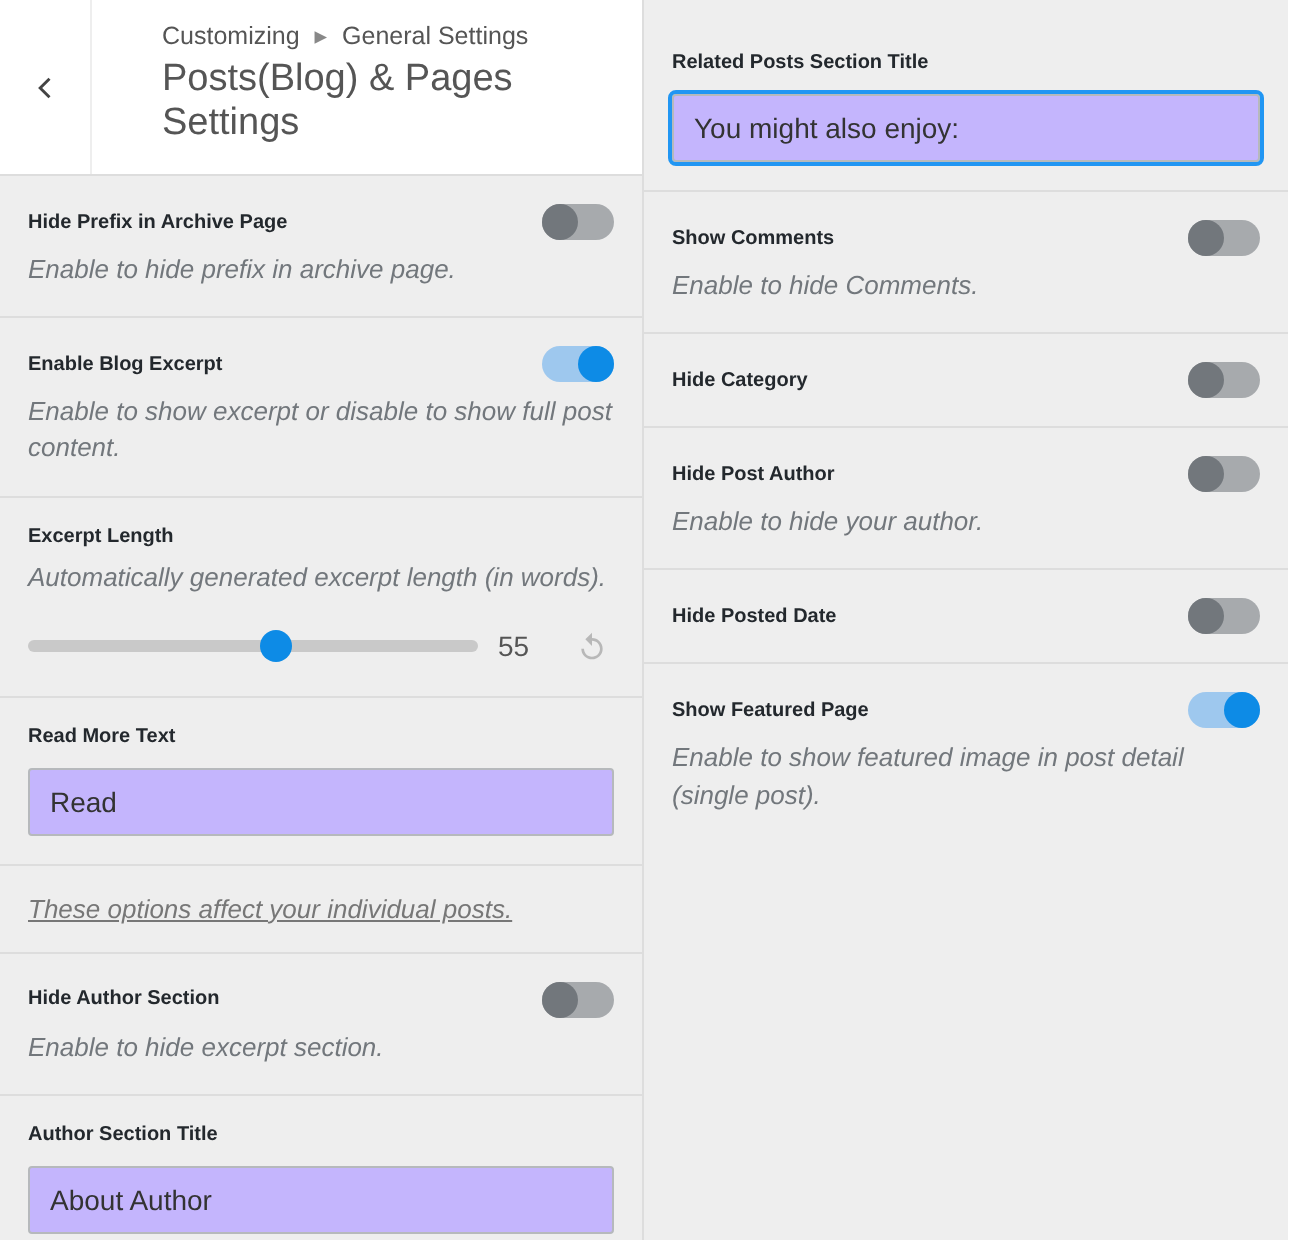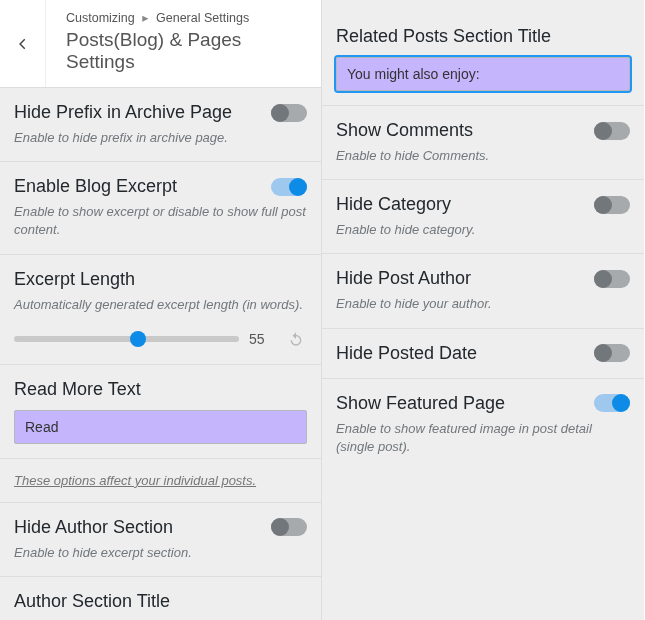--- a/index.html
+++ b/index.html
@@ -3,28 +3,28 @@
 <meta charset="utf-8">
 <style>
   * { box-sizing: border-box; margin: 0; padding: 0; }
   html, body { font-family: -apple-system, BlinkMacSystemFont, "Segoe UI", Arial, sans-serif; font-size: 14px; color: #444; background: #fff; }
   .wrap { width: 645px; height: 620px; display: flex; }
   .col { width: 322px; background: #eeeeee; }
   .col-left { border-right: 1px solid #ddd; }
   .header { background: #fff; padding: 10px 14px 14px 14px; border-bottom: 1px solid #ddd; position: relative; }
   .back { position: absolute; left: 0; top: 0; width: 46px; height: 100%; display:flex; align-items:center; justify-content:center; border-right: 1px solid #eee; cursor:pointer; }
   .back svg { width: 14px; height: 14px; stroke:#444; stroke-width:2.5; fill:none; }
-  .header-inner { margin-left: 52px; }
+  .header-inner { margin-left: 67px; }
   .breadcrumb { font-size: 12.5px; color: #555; }
   .breadcrumb .sep { margin: 0 4px; color:#888; }
   .title { font-size: 19px; font-weight: 400; color: #555; margin-top: 4px; }
   .section { padding: 14px 14px 14px 14px; border-bottom: 1px solid #ddd; position: relative; }
   .section.noborder { border-bottom: none; }
   .row { display:flex; align-items:center; justify-content:space-between; }
-  .label { font-size: 18px; font-weight: 400; color: #23282d; }
+  .label { font-size: 10px; font-weight: 700; color: #23282d; }
   .desc { font-size: 13px; font-style: italic; color: #72777c; margin-top: 6px; line-height: 1.4; }
   .helptext { font-size: 13px; font-style: italic; color: #777; padding: 14px; text-decoration: underline; }
   .toggle { width: 36px; height: 18px; border-radius: 10px; background: #a7aaad; position: relative; cursor:pointer; flex-shrink:0; }
   .toggle::after { content:""; position:absolute; width:18px; height:18px; border-radius:50%; background:#72777c; left:0; top:0; }
   .toggle.on { background:#9ec8ee; }
   .toggle.on::after { background:#0d8be6; left:auto; right:0; }
   .input { width: 100%; border: 1px solid #b6b9bc; padding: 8px 10px; font-size: 14px; border-radius: 2px; margin-top: 10px; background:#c4b5fd; color:#333; }
   .highlight { outline: 2px solid #2196f3; }
   .slider-row { display:flex; align-items:center; gap:10px; margin-top: 14px; }
   .slider { flex:1; height: 6px; background:#c9c9c9; border-radius:3px; position:relative; cursor:pointer; }
@@ -123,21 +123,20 @@
         <div class="toggle"></div>
       </div>
       <div class="desc">Enable to hide Comments.</div>
     </div>
 
     <div class="section">
       <div class="row">
         <div class="label">Hide Category</div>
         <div class="toggle"></div>
       </div>
-      <div class="desc">Enable to hide category.</div>
     </div>
 
     <div class="section">
       <div class="row">
         <div class="label">Hide Post Author</div>
         <div class="toggle"></div>
       </div>
       <div class="desc">Enable to hide your author.</div>
     </div>
 

